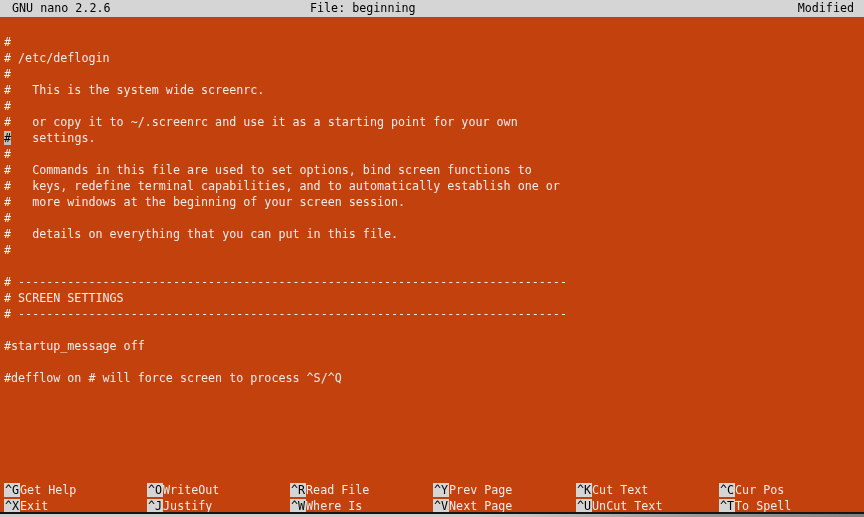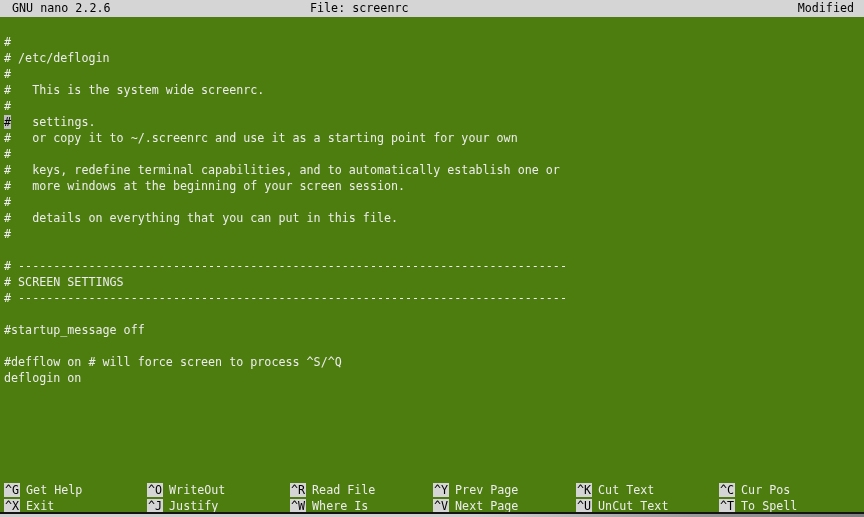--- a/index.html
+++ b/index.html
@@ -1,21 +1,21 @@
 <!DOCTYPE html>
 <html><head>
 <meta charset="utf-8">
 <style>
   * { margin: 0; padding: 0; box-sizing: border-box; }
   html, body { background: #222; }
   .terminal {
     position: relative;
     width: 864px;
     height: 517px;
-    background: #4d7c0f;
+    background: #c2410c;
     overflow: hidden;
     font-family: "DejaVu Sans Mono", monospace;
     font-size: 11.7px;
     line-height: 16px;
     color: #ededed;
   }
   
   .titlebar {
     position: absolute;
     top: 0; left: 0; right: 0;
@@ -59,21 +59,20 @@
     flex: 0 0 143px;
     overflow: hidden;
   }
   .shortcut .key {
     background: #d5d5d5;
     color: #000;
     padding: 0 1px;
   }
   .shortcut .label {
     color: #ededed;
-    margin-left: 6px;
   }
   
   .bottom-edge {
     position: absolute;
     left: 0; right: 0; bottom: 0;
     height: 5px;
   }
   .bottom-edge .dark {
     height: 2px;
     background: #141414;
@@ -83,47 +82,47 @@
     background: linear-gradient(to right, #cfcfcf 0%, #cfcfcf 55%, #9a9a9a 80%, #808080 100%);
   }
 </style>
 </head>
 <body>
 
 <div class="terminal">
 
   <div class="titlebar">
     <span class="app">GNU nano 2.2.6</span>
-    <span class="file">File: screenrc</span>
+    <span class="file">File: beginning</span>
     <span class="status">Modified</span>
   </div>
 
   <div class="buffer" id="buffer">
       <div class="line">#</div>
       <div class="line"># /etc/deflogin</div>
       <div class="line">#</div>
       <div class="line">#   This is the system wide screenrc.</div>
       <div class="line">#</div>
+      <div class="line">#   or copy it to ~/.screenrc and use it as a starting point for your own</div>
       <div class="line"><span class="cursor">#</span>   settings.</div>
-      <div class="line">#   or copy it to ~/.screenrc and use it as a starting point for your own</div>
       <div class="line">#</div>
+      <div class="line">#   Commands in this file are used to set options, bind screen functions to</div>
       <div class="line">#   keys, redefine terminal capabilities, and to automatically establish one or</div>
       <div class="line">#   more windows at the beginning of your screen session.</div>
       <div class="line">#</div>
       <div class="line">#   details on everything that you can put in this file.</div>
       <div class="line">#</div>
       <div class="line">&nbsp;</div>
       <div class="line"># ------------------------------------------------------------------------------</div>
       <div class="line"># SCREEN SETTINGS</div>
       <div class="line"># ------------------------------------------------------------------------------</div>
       <div class="line">&nbsp;</div>
       <div class="line">#startup_message off</div>
       <div class="line">&nbsp;</div>
       <div class="line">#defflow on # will force screen to process ^S/^Q</div>
-      <div class="line">deflogin on</div>
     </div>
 
   <div class="shortcuts" id="shortcuts">
       <div class="shortcut-row"><span class="shortcut"><span class="key">^G</span><span class="label">Get Help</span></span><span class="shortcut"><span class="key">^O</span><span class="label">WriteOut</span></span><span class="shortcut"><span class="key">^R</span><span class="label">Read File</span></span><span class="shortcut"><span class="key">^Y</span><span class="label">Prev Page</span></span><span class="shortcut"><span class="key">^K</span><span class="label">Cut Text</span></span><span class="shortcut"><span class="key">^C</span><span class="label">Cur Pos</span></span></div>
       <div class="shortcut-row"><span class="shortcut"><span class="key">^X</span><span class="label">Exit</span></span><span class="shortcut"><span class="key">^J</span><span class="label">Justify</span></span><span class="shortcut"><span class="key">^W</span><span class="label">Where Is</span></span><span class="shortcut"><span class="key">^V</span><span class="label">Next Page</span></span><span class="shortcut"><span class="key">^U</span><span class="label">UnCut Text</span></span><span class="shortcut"><span class="key">^T</span><span class="label">To Spell</span></span></div>
     </div>
 
   <div class="bottom-edge">
     <div class="dark"></div>
     <div class="light"></div>

